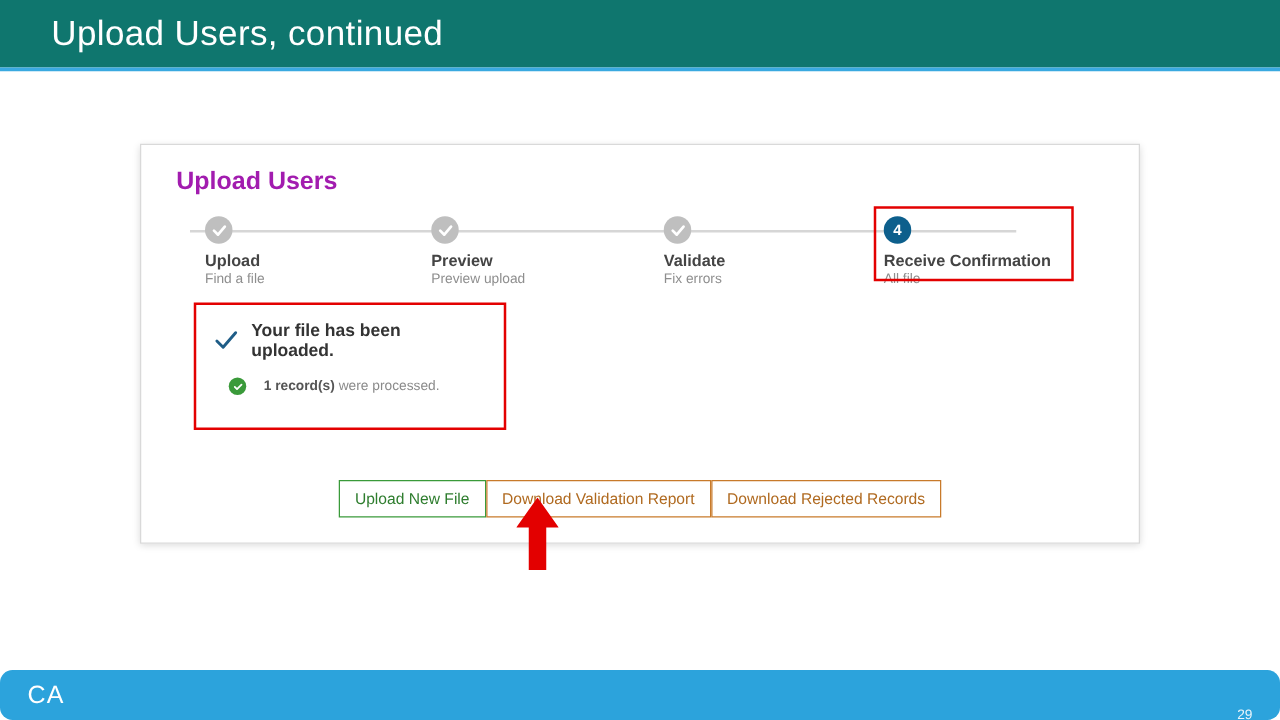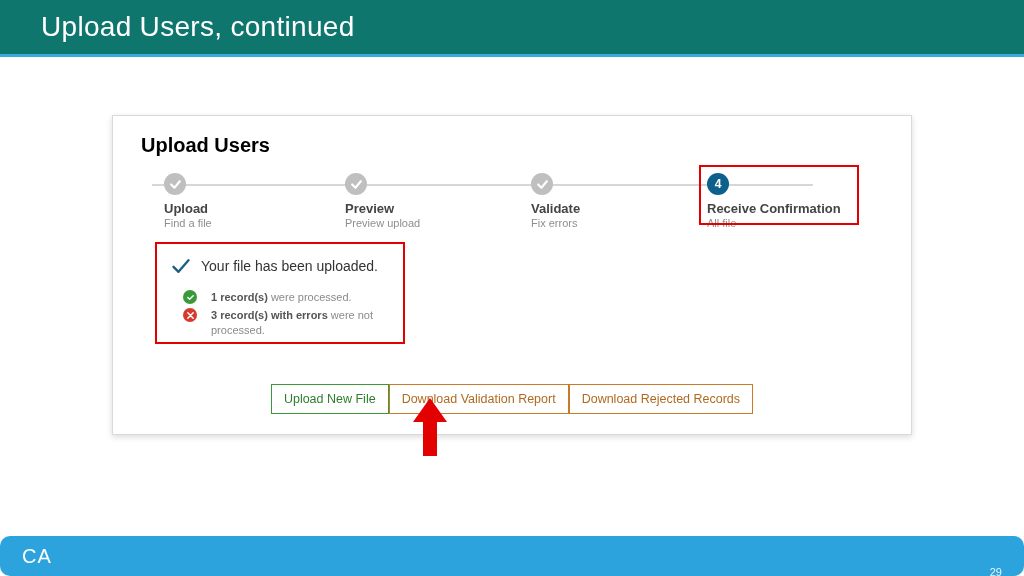--- a/index.html
+++ b/index.html
@@ -13,21 +13,21 @@
 
   .panel {
     position: absolute;
     left: 112px; top: 115px;
     width: 800px; height: 320px;
     background: #fff;
     border: 1px solid #d9d9d9;
     box-shadow: 0 2px 6px rgba(0,0,0,0.15);
     padding: 18px 28px 20px 28px;
   }
-  .panel-title { color: #000000; font-size: 20px; font-weight: 700; margin-bottom: 16px; }
+  .panel-title { color: #a21caf; font-size: 20px; font-weight: 700; margin-bottom: 16px; }
 
   .stepper { position: relative; height: 66px; }
   .step-line { position: absolute; top: 11px; left: 11px; right: 70px; height: 2px; background: #d6d6d6; }
   .step { position: absolute; top: 0; width: 170px; }
   .step .circle {
     width: 22px; height: 22px; border-radius: 50%; background: #bfbfbf;
     display: flex; align-items: center; justify-content: center;
   }
   .step .circle.active { background: #0d5f8c; }
   .step .circle .num { color: #fff; font-size: 12px; font-weight: 700; }
@@ -50,21 +50,21 @@
 
   .result-box {
     position: absolute;
     left: 42px; top: 126px;
     width: 250px; height: 102px;
     border: 2px solid #e30000;
     padding: 12px 14px 8px 14px;
   }
   .result-head { display: flex; align-items: center; gap: 10px; margin-bottom: 14px; }
   .result-head .big-check { width: 20px; height: 20px; flex-shrink: 0; }
-  .result-head .txt { font-size: 14px; font-weight: 400; color: #333; }
+  .result-head .txt { font-size: 14px; font-weight: 700; color: #333; }
   .result-line { display: flex; align-items: flex-start; gap: 14px; font-size: 11px; color: #8a8a8a; margin-left: 12px; margin-bottom: 4px; line-height: 1.3; }
   .result-line .badge { width: 14px; height: 14px; border-radius: 50%; display: flex; align-items: center; justify-content: center; flex-shrink: 0; }
   .badge.ok { background: #3a9a3a; }
   .badge.err { background: #d63a2f; }
   .badge svg { width: 9px; height: 9px; }
   .result-line b { color: #555; font-weight: 700; }
 
   .btn-row {
     position: absolute; left: 0; right: 0; bottom: 20px;
     display: flex; justify-content: center; 
@@ -158,28 +158,20 @@
         <div class="txt">Your file has been uploaded.</div>
       </div>
       <div class="result-line">
         <span class="badge ok">
           <svg viewBox="0 0 10 10">
               <path d="M2 5 L4 7 L8 3" stroke="#fff" stroke-width="1.6" fill="none" stroke-linecap="round" stroke-linejoin="round"></path>
             </svg>
         </span>
         <span><b>1 record(s)</b><span> were processed.</span></span>
       </div>
-      <div class="result-line">
-        <span class="badge err">
-          <svg viewBox="0 0 10 10">
-              <path d="M2 2 L8 8 M8 2 L2 8" stroke="#fff" stroke-width="1.6" stroke-linecap="round"></path>
-            </svg>
-        </span>
-        <span><b>3 record(s) with errors</b><span> were not processed.</span></span>
-      </div>
     </div>
 
     <div class="btn-row">
       <button class="btn green">Upload New File</button>
       <button class="btn orange">Download Validation Report</button>
       <button class="btn orange">Download Rejected Records</button>
     </div>
   </div>
 
   <svg class="arrow" viewBox="0 0 34 58">

